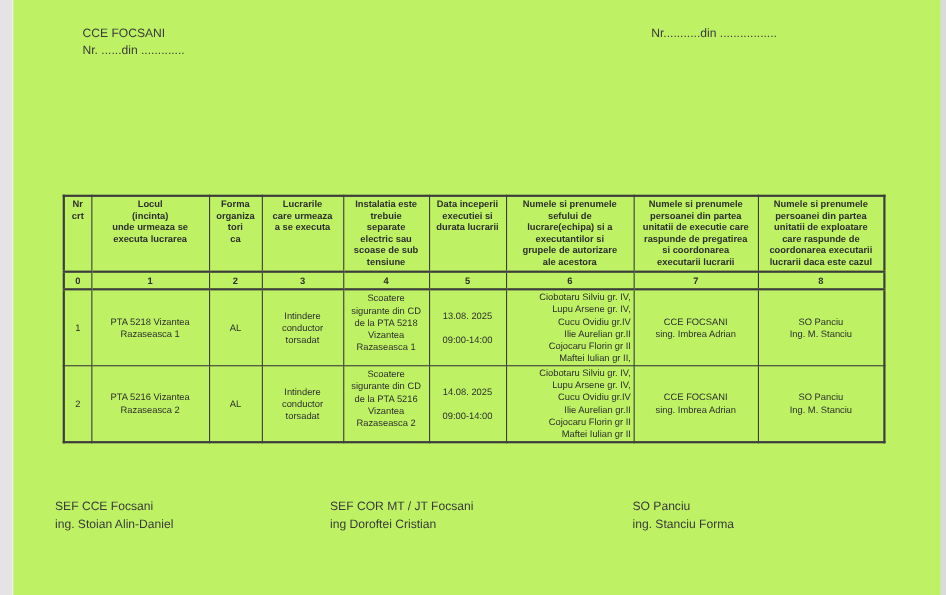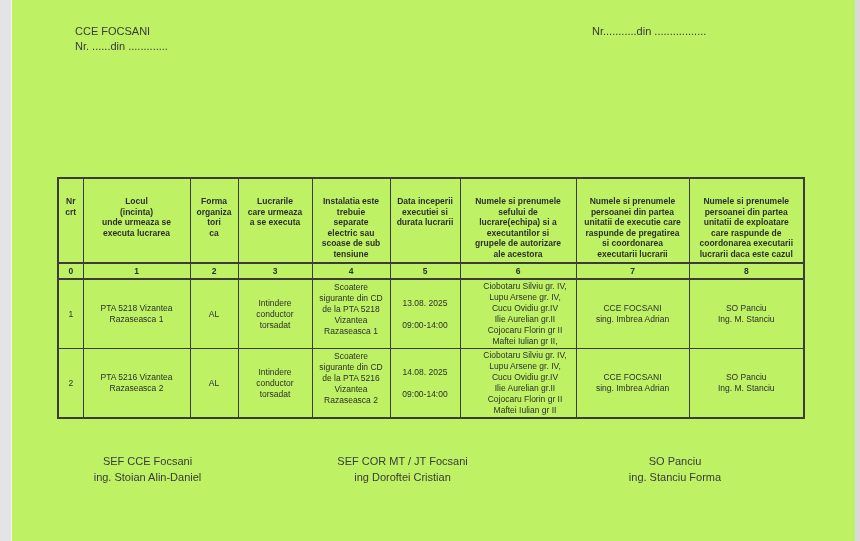--- a/index.html
+++ b/index.html
@@ -47,38 +47,37 @@
     vertical-align: middle;
     text-align: center;
   }
   #works-table { border: 2px solid #3c3c3c; }
   #works-table .hdr {
     font-weight: bold;
     font-size: 8.5px;
     line-height: 10.5px;
     height: 65px;
     vertical-align: top;
-    padding-top: 17px;
+    padding-top: 1px;
   }
   #works-table .numrow td {
     font-weight: bold;
     height: 14px;
     border-top: 2px solid #3c3c3c;
     border-bottom: 2px solid #3c3c3c;
     padding: 0;
   }
   #works-table .datarow td { height: 63px; line-height: 11px; margin-top: 42px; }
-  #works-table .datarow td.left { text-align: center; padding-left: 16px; }
+  #works-table .datarow td.left { text-align: right; padding-left: 16px; }
   .pre { white-space: pre-line; }
   #works-table td.instal { vertical-align: top; padding-top: 2px; }
 
   .signature {
     position: absolute;
     top: 453px;
-    text-align: center;
     font-size: 11px; line-height: 16px; color: #3a3a3a;
   }
   #signature-1 { left: 50px;  width: 195px; }
   #signature-2 { left: 300px; width: 205px; }
   #signature-3 { left: 575px; width: 200px; }
 </style>
 </head>
 <body>
 
 <div id="page">

